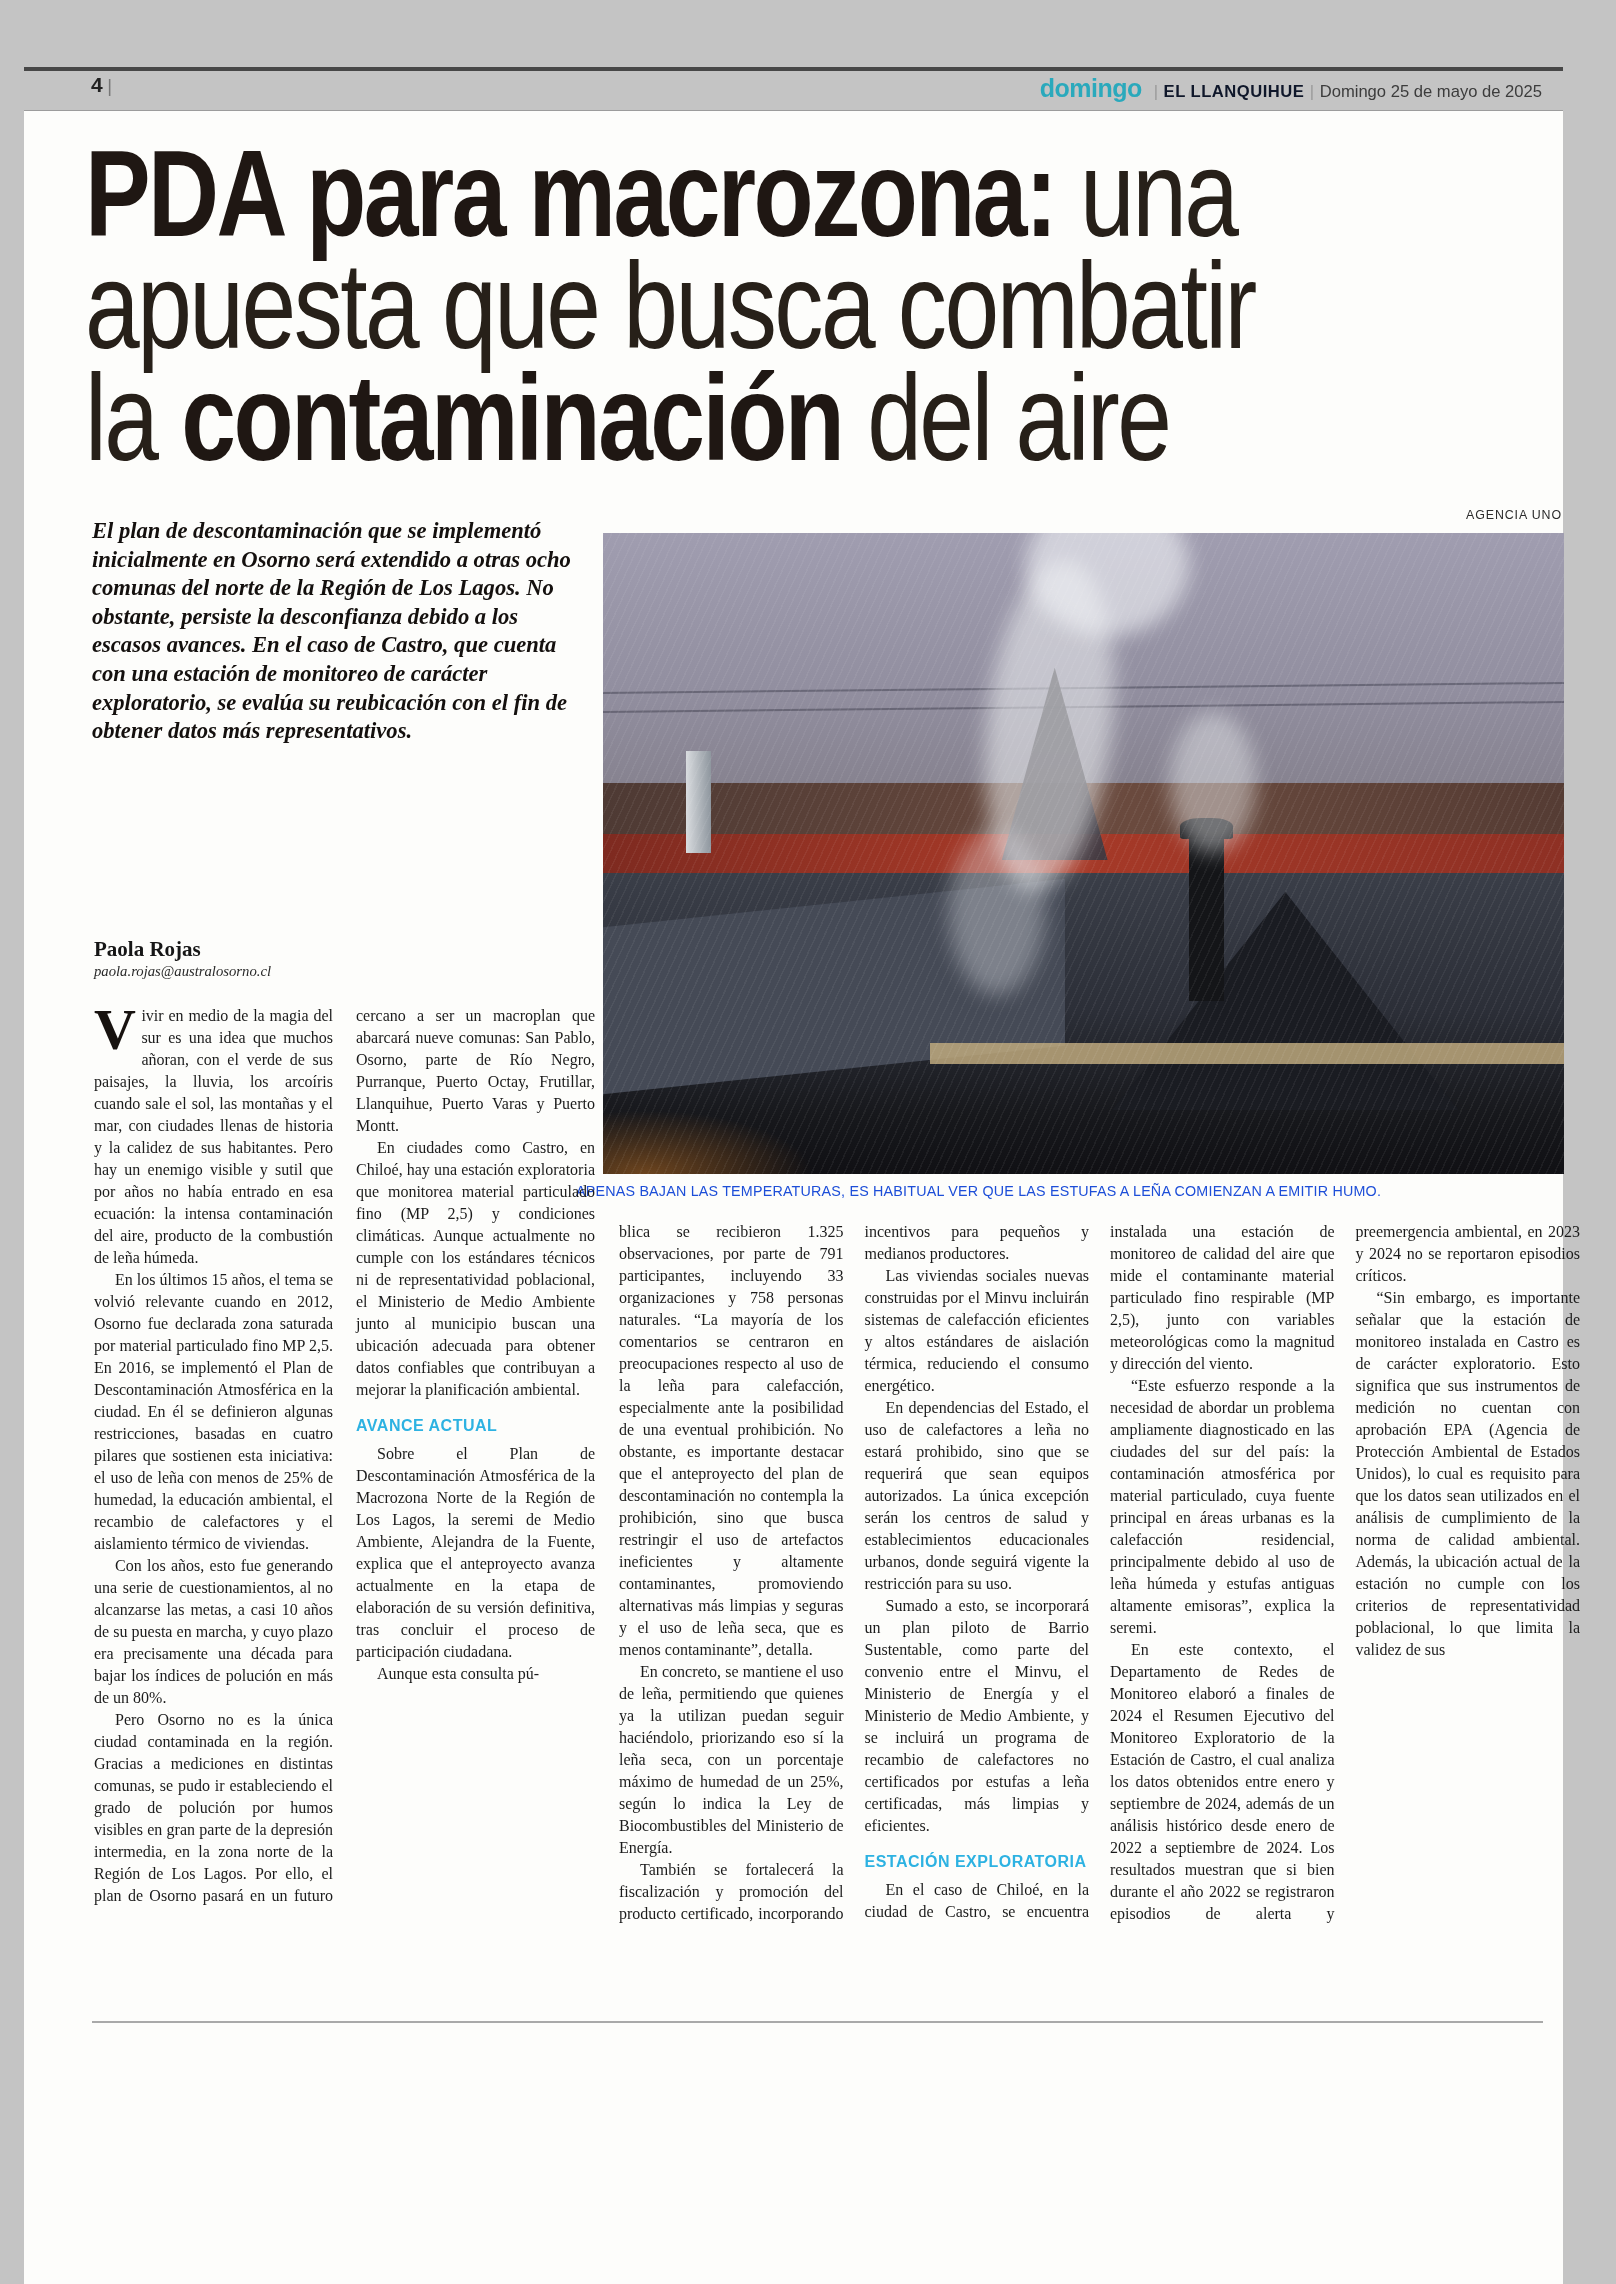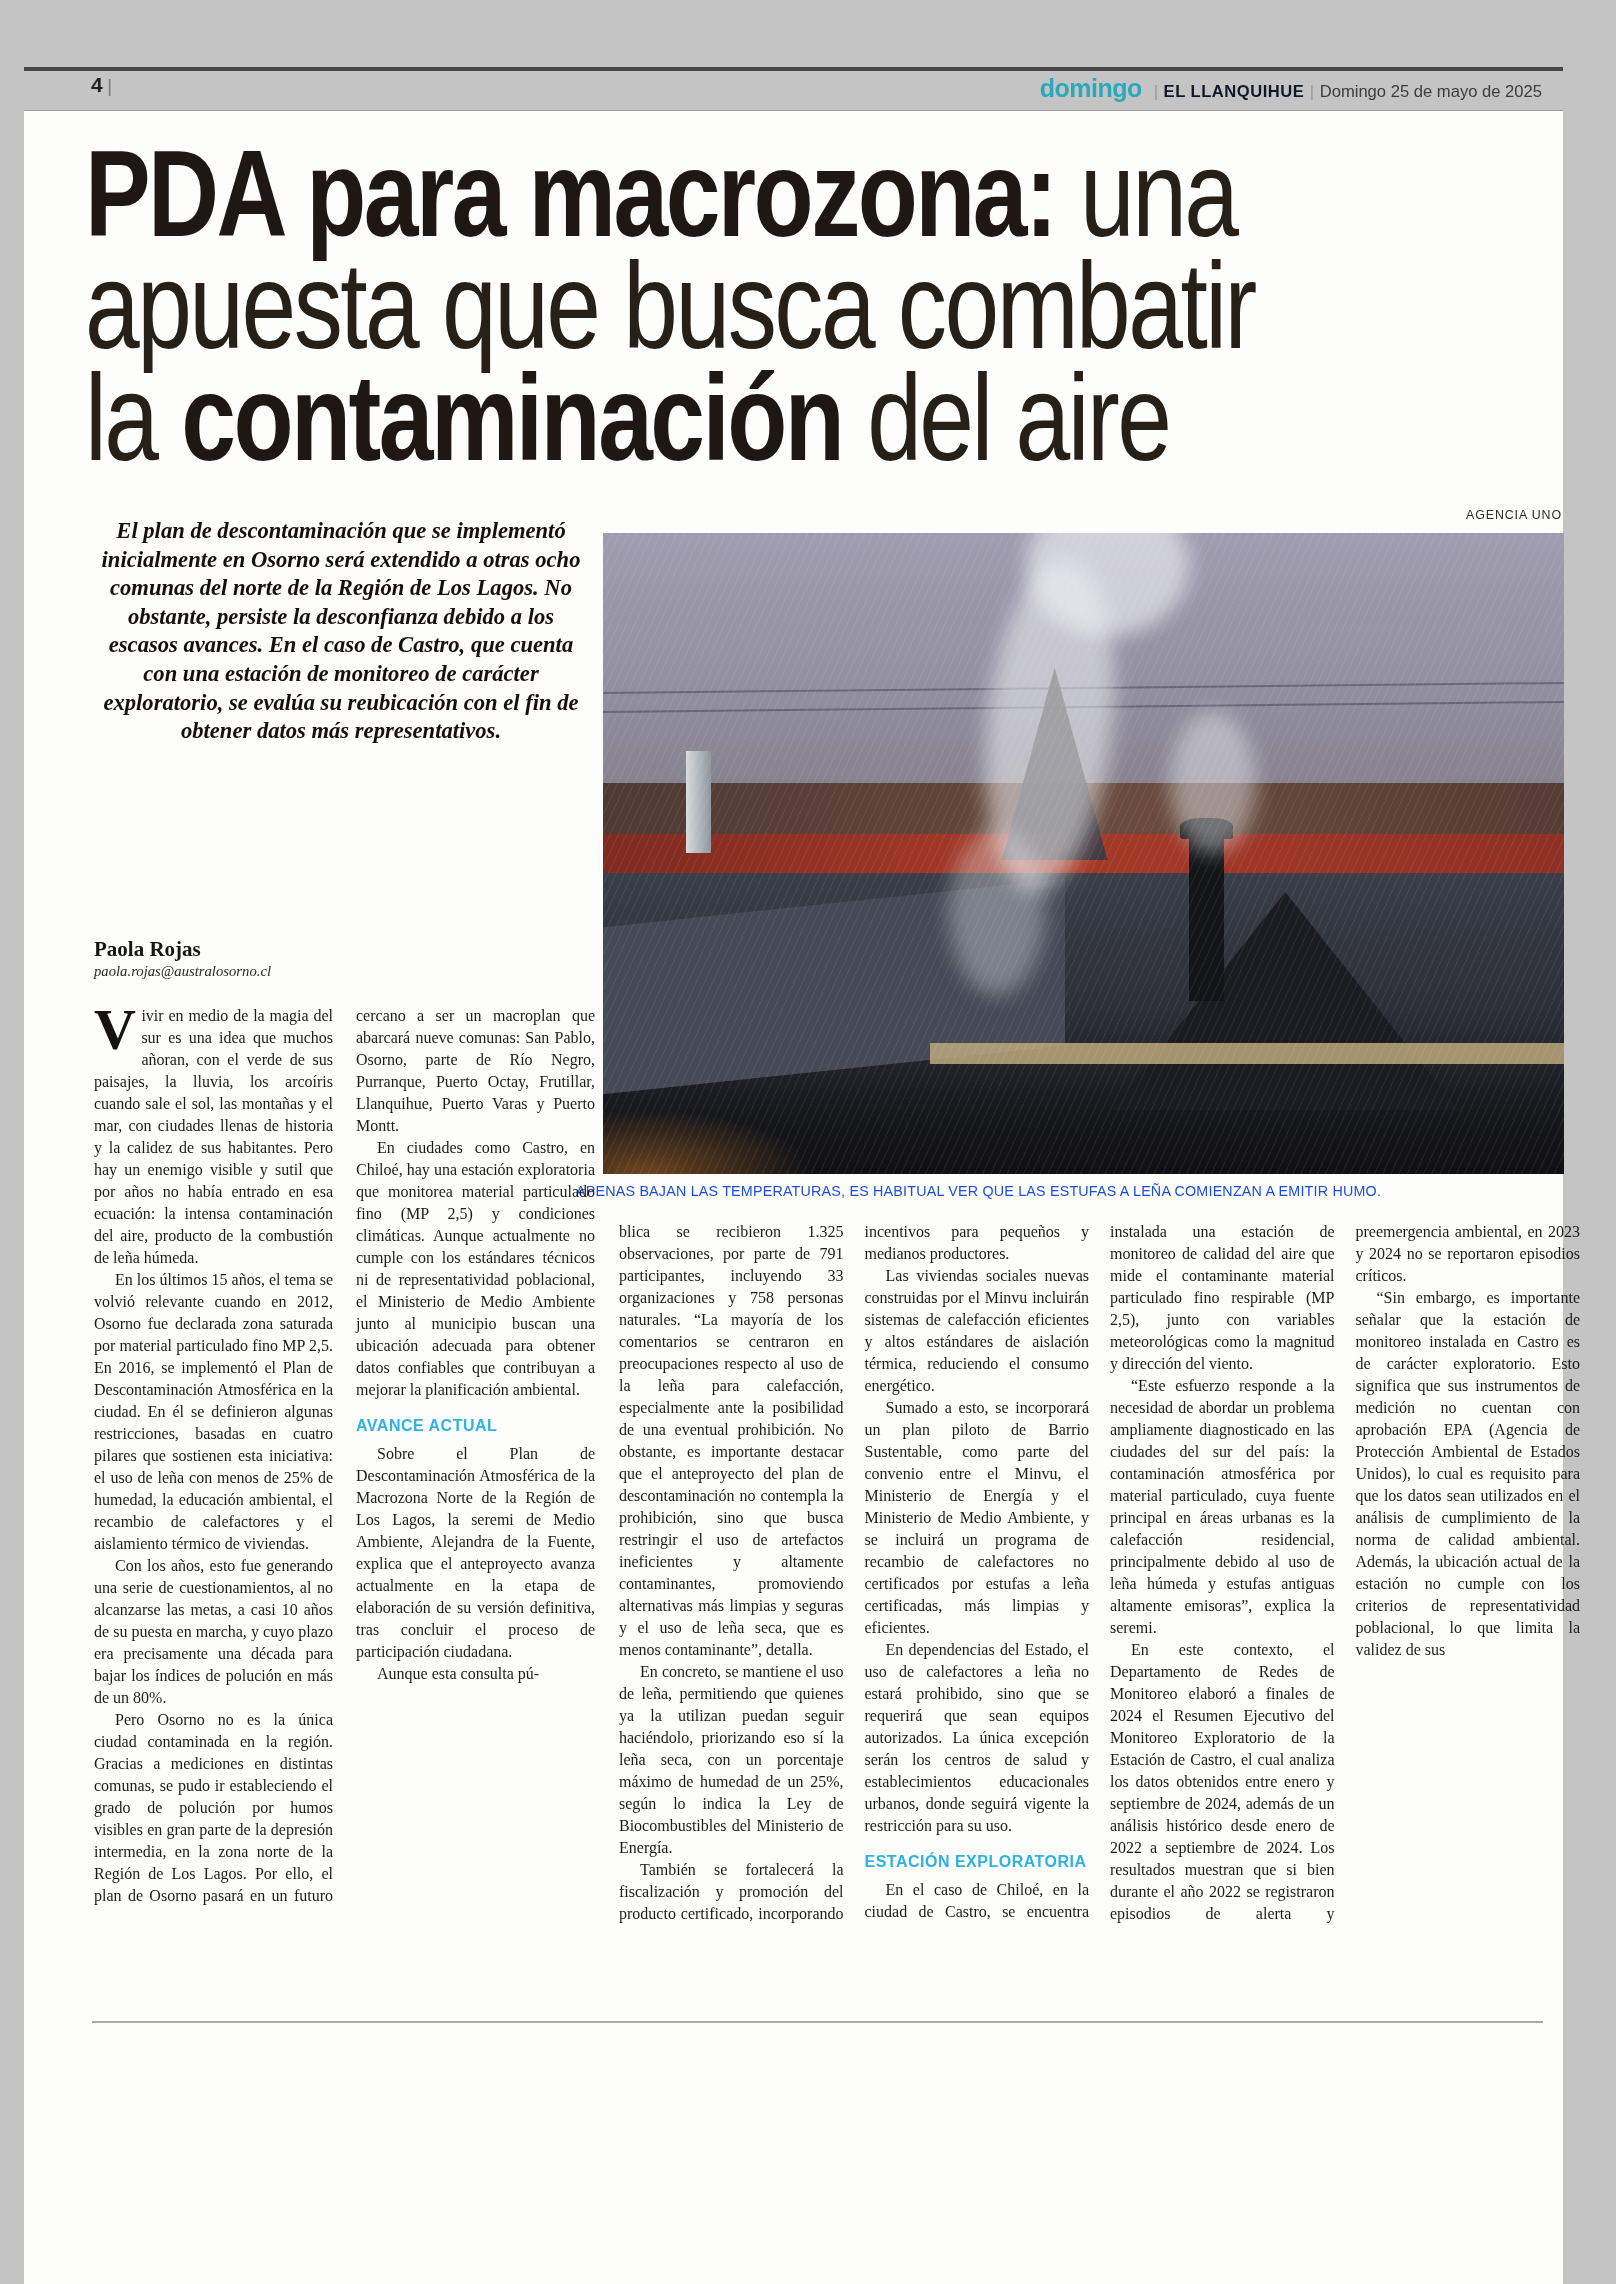--- a/index.html
+++ b/index.html
@@ -14,21 +14,21 @@
   .hdr-right .sep{color:#999;margin:0 5.5px;font-weight:300;}
   .hdr-right .pub{font-weight:bold;color:#0f172a;letter-spacing:0.5px;text-align:center;}
   .hdr-right .date{color:#3c3c3c;}
 
   
   .headline{position:absolute;left:85px;top:138px;width:1741px;transform:scaleX(0.80);transform-origin:left top;color:#1f1713;font-size:123px;line-height:112px;letter-spacing:-3.2px;white-space:nowrap;}
   .headline .hv{font-weight:800;}
   .headline .lt{font-weight:400;color:#272019;}
 
   
-  .lede{position:absolute;left:92px;top:517px;width:498px;font-family:"Liberation Serif",serif;font-style:italic;font-weight:bold;font-size:22.6px;line-height:28.6px;color:#14100e;text-align:center;}
+  .lede{position:absolute;left:92px;top:517px;width:498px;font-family:"Liberation Serif",serif;font-style:italic;font-weight:bold;font-size:22.6px;line-height:28.6px;color:#14100e;text-align:left;}
 
   
   .credit{position:absolute;left:603px;top:508px;width:959px;text-align:right;font-size:12.4px;letter-spacing:0.9px;color:#2b2b2b;}
   .photo{position:absolute;left:603px;top:533px;width:961px;height:641px;background:#8f8c9c;overflow:hidden;}
   .ph-sky{position:absolute;left:0;top:0;width:100%;height:40%;background:linear-gradient(180deg,#a09db0 0%,#928fa0 60%,#86828f 100%);}
   .ph-wire1,.ph-wire2{position:absolute;left:-2%;width:104%;height:1.8px;background:rgba(45,45,60,.4);transform:rotate(-0.6deg);}
   .ph-wire1{top:24%;} .ph-wire2{top:27%;}
   .ph-mid{position:absolute;left:0;top:39%;width:100%;height:9%;background:linear-gradient(90deg,#4e3a34,#6a4a3e 55%,#553c34);}
   .ph-redroof{position:absolute;left:0;top:47%;width:100%;height:7%;background:linear-gradient(90deg,#7e2a20,#a83a28 45%,#8e3024);}
   .ph-steeple{position:absolute;left:41.5%;top:21%;width:11%;height:30%;background:#3c3a42;clip-path:polygon(50% 0,100% 100%,0 100%);opacity:.92;}
@@ -123,22 +123,22 @@
     <div class="subhead">AVANCE ACTUAL</div>
     <p>Sobre el Plan de Descontaminación Atmosférica de la Macrozona Norte de la Región de Los Lagos, la seremi de Medio Ambiente, Alejandra de la Fuente, explica que el anteproyecto avanza actualmente en la etapa de elaboración de su versión definitiva, tras concluir el proceso de participación ciudadana.</p>
     <p>Aunque esta consulta pú-</p>
   </div>
 
   <div class="body-cols bottom-block">
     <p class="cont">blica se recibieron 1.325 observaciones, por parte de 791 participantes, incluyendo 33 organizaciones y 758 personas naturales. “La mayoría de los comentarios se centraron en preocupaciones respecto al uso de la leña para calefacción, especialmente ante la posibilidad de una eventual prohibición. No obstante, es importante destacar que el anteproyecto del plan de descontaminación no contempla la prohibición, sino que busca restringir el uso de artefactos ineficientes y altamente contaminantes, promoviendo alternativas más limpias y seguras y el uso de leña seca, que es menos contaminante”, detalla.</p>
     <p>En concreto, se mantiene el uso de leña, permitiendo que quienes ya la utilizan puedan seguir haciéndolo, priorizando eso sí la leña seca, con un porcentaje máximo de humedad de un 25%, según lo indica la Ley de Biocombustibles del Ministerio de Energía.</p>
     <p>También se fortalecerá la fiscalización y promoción del producto certificado, incorporando incentivos para pequeños y medianos productores.</p>
     <p>Las viviendas sociales nuevas construidas por el Minvu incluirán sistemas de calefacción eficientes y altos estándares de aislación térmica, reduciendo el consumo energético.</p>
+    <p>En dependencias del Estado, el uso de calefactores a leña no estará prohibido, sino que se requerirá que sean equipos autorizados. La única excepción serán los centros de salud y establecimientos educacionales urbanos, donde seguirá vigente la restricción para su uso.</p>
     <p>Sumado a esto, se incorporará un plan piloto de Barrio Sustentable, como parte del convenio entre el Minvu, el Ministerio de Energía y el Ministerio de Medio Ambiente, y se incluirá un programa de recambio de calefactores no certificados por estufas a leña certificadas, más limpias y eficientes.</p>
-    <p>En dependencias del Estado, el uso de calefactores a leña no estará prohibido, sino que se requerirá que sean equipos autorizados. La única excepción serán los centros de salud y establecimientos educacionales urbanos, donde seguirá vigente la restricción para su uso.</p>
     <div class="subhead">ESTACIÓN EXPLORATORIA</div>
     <p>En el caso de Chiloé, en la ciudad de Castro, se encuentra instalada una estación de monitoreo de calidad del aire que mide el contaminante material particulado fino respirable (MP 2,5), junto con variables meteorológicas como la magnitud y dirección del viento.</p>
     <p>“Este esfuerzo responde a la necesidad de abordar un problema ampliamente diagnosticado en las ciudades del sur del país: la contaminación atmosférica por material particulado, cuya fuente principal en áreas urbanas es la calefacción residencial, principalmente debido al uso de leña húmeda y estufas antiguas altamente emisoras”, explica la seremi.</p>
     <p>En este contexto, el Departamento de Redes de Monitoreo elaboró a finales de 2024 el Resumen Ejecutivo del Monitoreo Exploratorio de la Estación de Castro, el cual analiza los datos obtenidos entre enero y septiembre de 2024, además de un análisis histórico desde enero de 2022 a septiembre de 2024. Los resultados muestran que si bien durante el año 2022 se registraron episodios de alerta y preemergencia ambiental, en 2023 y 2024 no se reportaron episodios críticos.</p>
     <p>“Sin embargo, es importante señalar que la estación de monitoreo instalada en Castro es de carácter exploratorio. Esto significa que sus instrumentos de medición no cuentan con aprobación EPA (Agencia de Protección Ambiental de Estados Unidos), lo cual es requisito para que los datos sean utilizados en el análisis de cumplimiento de la norma de calidad ambiental. Además, la ubicación actual de la estación no cumple con los criterios de representatividad poblacional, lo que limita la validez de sus</p>
   </div>
 
   <div class="botrule"></div>
 </div>
 

